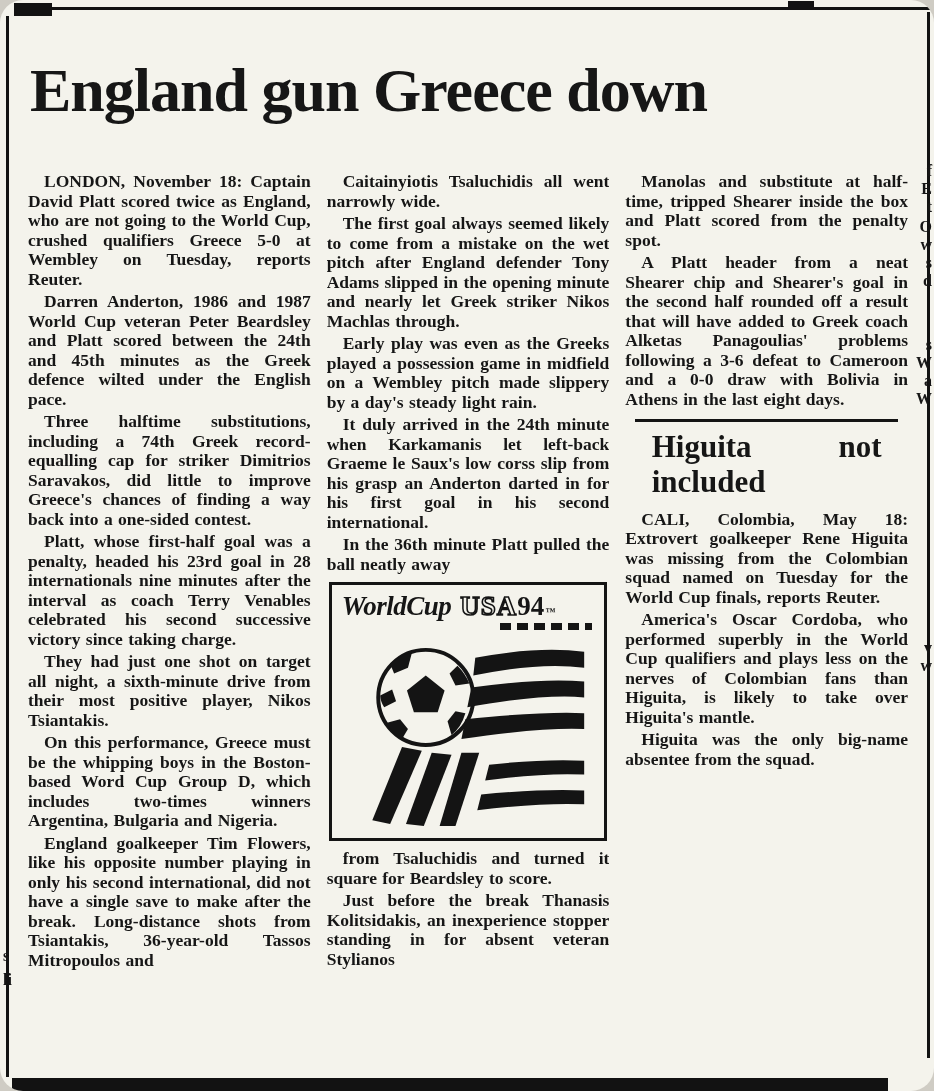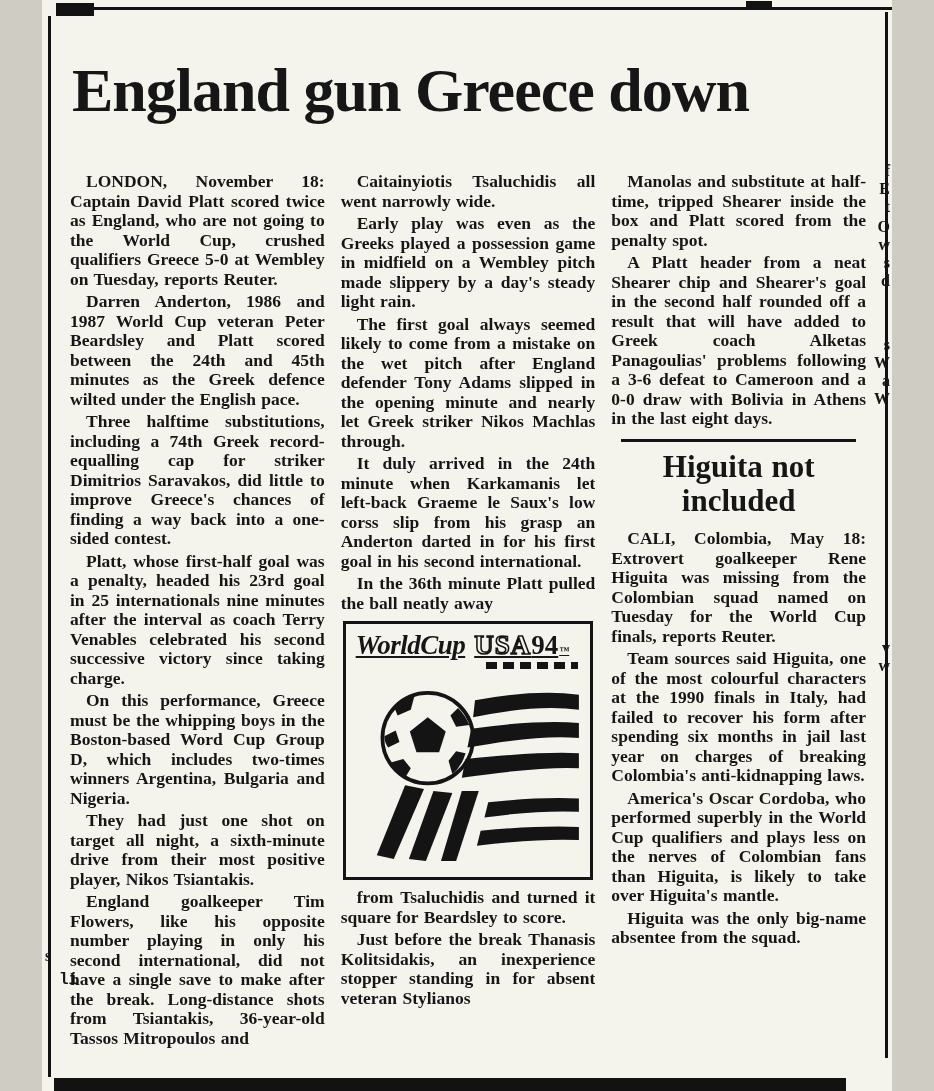--- a/index.html
+++ b/index.html
@@ -1,24 +1,25 @@
 <!DOCTYPE html>
 <html><head>
 <meta charset="utf-8">
 <style>
   html,body{margin:0;padding:0;background:#cfccc4;}
   .page{
     position:relative;
-    width:850px;height:1091px;
+    width:934px;height:1091px;
     margin:0 auto;
     background:#f4f3ec;
     color:#161616;
     font-family:"Liberation Serif","DejaVu Serif",serif;
     overflow:hidden;
     box-sizing:border-box;
+    border-radius:23px;
   }
   
   .frame-top{position:absolute;top:7px;left:16px;right:0;height:3px;background:#121212;}
   .frame-corner{position:absolute;top:3px;left:14px;width:38px;height:13px;background:#121212;}
   .frame-tick{position:absolute;top:1px;right:120px;width:26px;height:6px;background:#121212;}
   .frame-left{position:absolute;top:16px;bottom:14px;left:6px;width:3px;background:#121212;}
   .frame-right{position:absolute;top:12px;right:4px;width:3px;height:1046px;background:#121212;}
   .frame-bottom{position:absolute;left:12px;right:46px;bottom:0;height:13px;background:#121212;}
 
   .headline{
@@ -56,21 +57,20 @@
     background:#f4f3ec;
     text-indent:0;
   }
   .logo-text{
     display:flex;
     align-items:baseline;
     font-size:27px;
     font-weight:bold;
     text-align:left;
     line-height:1;
-    text-decoration:underline;
   }
   .logo-word{font-style:italic;letter-spacing:-0.5px;}
   .logo-usa{
     margin-left:9px;
     letter-spacing:1px;
     color:transparent;
     -webkit-text-stroke:1.6px #141414;
   }
   .logo-year{letter-spacing:0;text-align:right;}
   .logo-tm{font-size:10px;vertical-align:super;margin-left:1px;}
@@ -79,21 +79,20 @@
     margin:3px 4px 6px auto;
     background:repeating-linear-gradient(90deg,#141414 0 11px,transparent 11px 17px);
   }
   .logo-art{display:block;width:100%;height:198px;}
 
   
   .rule{border:0;border-top:3px solid #141414;margin:10px 10px 8px 10px;}
   .sub-headline{
     width:230px;
     margin:0 auto 10px auto;
-    text-align:center;
     font-size:31px;
     font-weight:bold;
     line-height:1.12;
     text-indent:0;
   }
 
   
   .frag{
     position:absolute;
     font-weight:bold;
@@ -116,32 +115,32 @@
 
   <h1 class="headline">England gun Greece down</h1>
 
   <div class="cols">
 
     <div class="col">
       <div>
           <p class="para">LONDON, November 18: Captain David Platt scored twice as England, who are not going to the World Cup, crushed qualifiers Greece 5-0 at Wembley on Tuesday, reports Reuter.</p>
           <p class="para">Darren Anderton, 1986 and 1987 World Cup veteran Peter Beardsley and Platt scored between the 24th and 45th minutes as the Greek defence wilted under the English pace.</p>
           <p class="para">Three halftime substitutions, including a 74th Greek record-equalling cap for striker Dimitrios Saravakos, did little to improve Greece's chances of finding a way back into a one-sided contest.</p>
-          <p class="para">Platt, whose first-half goal was a penalty, headed his 23rd goal in 25 internationals nine minutes after the interval as coach Terry Venables celebrated his second successive victory since taking charge.</p>
+          <p class="para">Platt, whose first-half goal was a penalty, headed his 23rd goal in 28 internationals nine minutes after the interval as coach Terry Venables celebrated his second successive victory since taking charge.</p>
+          <p class="para">They had just one shot on target all night, a sixth-minute drive from their most positive player, Nikos Tsiantakis.</p>
           <p class="para">On this performance, Greece must be the whipping boys in the Boston-based Word Cup Group D, which includes two-times winners Argentina, Bulgaria and Nigeria.</p>
-          <p class="para">They had just one shot on target all night, a sixth-minute drive from their most positive player, Nikos Tsiantakis.</p>
           <p class="para">England goalkeeper Tim Flowers, like his opposite number playing in only his second international, did not have a single save to make after the break. Long-distance shots from Tsiantakis, 36-year-old Tassos Mitropoulos and</p>
         </div>
     </div>
 
     <div class="col">
       <div>
           <p class="para">Caitainyiotis Tsaluchidis all went narrowly wide.</p>
+          <p class="para">The first goal always seemed likely to come from a mistake on the wet pitch after England defender Tony Adams slipped in the opening minute and nearly let Greek striker Nikos Machlas through.</p>
           <p class="para">Early play was even as the Greeks played a possession game in midfield on a Wembley pitch made slippery by a day's steady light rain.</p>
-          <p class="para">The first goal always seemed likely to come from a mistake on the wet pitch after England defender Tony Adams slipped in the opening minute and nearly let Greek striker Nikos Machlas through.</p>
           <p class="para">It duly arrived in the 24th minute when Karkamanis let left-back Graeme le Saux's low corss slip from his grasp an Anderton darted in for his first goal in his second international.</p>
           <p class="para">In the 36th minute Platt pulled the ball neatly away</p>
         </div>
 
       <div class="logo-box" role="img" aria-label="World Cup USA 94 logo">
         <div class="logo-text">
           <span class="logo-word">WorldCup</span>
           <span class="logo-usa">USA</span>
           <span class="logo-year">94</span>
           <span class="logo-tm">™</span>
@@ -180,35 +179,34 @@
       <div>
           <p class="para">Manolas and substitute at half-time, tripped Shearer inside the box and Platt scored from the penalty spot.</p>
           <p class="para">A Platt header from a neat Shearer chip and Shearer's goal in the second half rounded off a result that will have added to Greek coach Alketas Panagoulias' problems following a 3-6 defeat to Cameroon and a 0-0 draw with Bolivia in Athens in the last eight days.</p>
         </div>
 
       <hr class="rule">
       <h2 class="sub-headline">Higuita not included</h2>
 
       <div>
           <p class="para">CALI, Colombia, May 18: Extrovert goalkeeper Rene Higuita was missing from the Colombian squad named on Tuesday for the World Cup finals, reports Reuter.</p>
-          <p class="para">Team sources said Higuita, one of the most colourful characters at the 1990 finals in Italy, had failed to recover his form after spending six months in jail last year on charges of breaking Colombia's anti-kidnapping laws.</p>
           <p class="para">America's Oscar Cordoba, who performed superbly in the World Cup qualifiers and plays less on the nerves of Colombian fans than Higuita, is likely to take over Higuita's mantle.</p>
           <p class="para">Higuita was the only big-name absentee from the squad.</p>
         </div>
     </div>
 
   </div>
 <span class="frag" style="top: 163px; right: 2px;">f</span>
     <span class="frag" style="top: 181px; right: 2px;">E</span>
     <span class="frag" style="top: 199px; right: 2px;">t</span>
     <span class="frag" style="top: 219px; right: 2px;">O</span>
     <span class="frag" style="top: 237px; right: 2px;">w</span>
     <span class="frag" style="top: 255px; right: 2px;">s</span>
     <span class="frag" style="top: 273px; right: 2px;">d</span>
     <span class="frag" style="top: 337px; right: 2px;">s</span>
     <span class="frag" style="top: 355px; right: 2px;">W</span>
     <span class="frag" style="top: 373px; right: 2px;">a</span>
     <span class="frag" style="top: 391px; right: 2px;">W</span>
     <span class="frag" style="top: 640px; right: 2px;">v</span>
     <span class="frag" style="top: 658px; right: 2px;">w</span>
     <span class="frag" style="top: 948px; left: 3px;">s</span>
-    <span class="frag" style="top: 972px; left: 17px; font-family: Liberation Mono, monospace;">li</span>
+    <span class="frag" style="top: 972px; left: 3px;">li</span>
   </div>
 
 </body></html>

